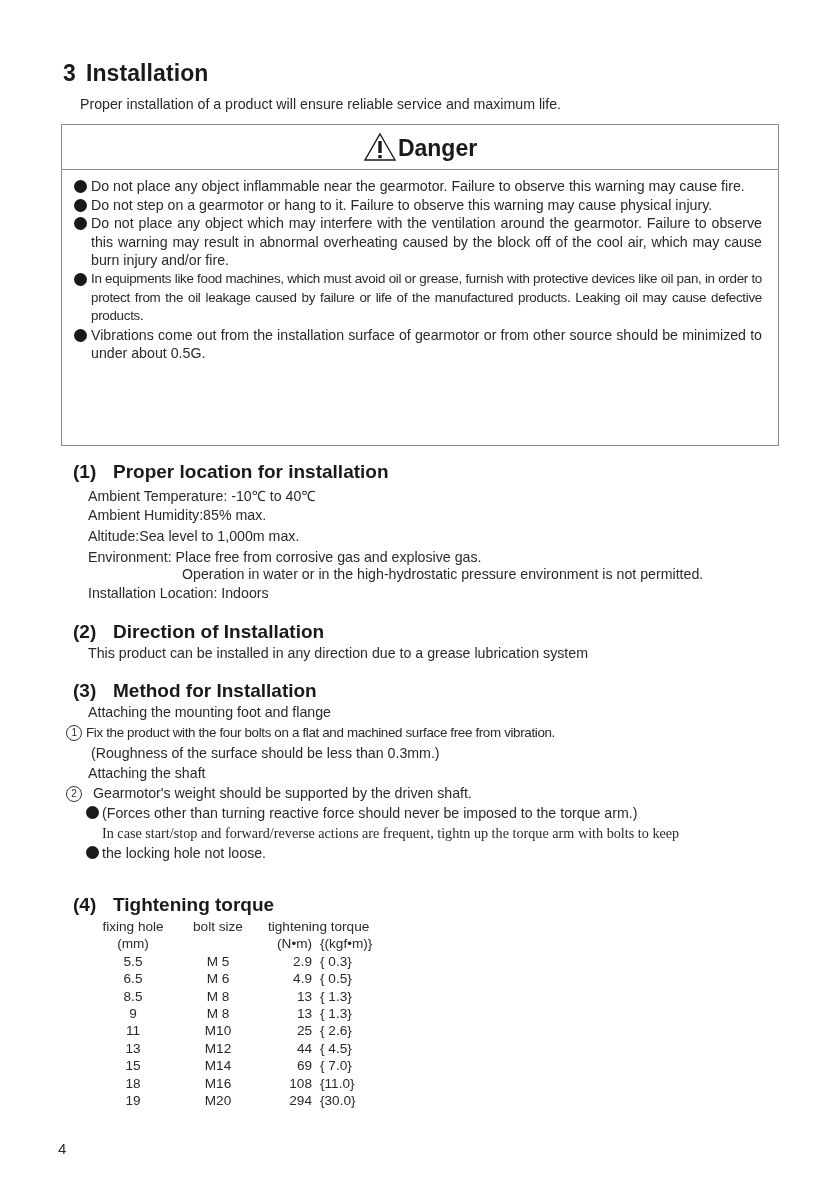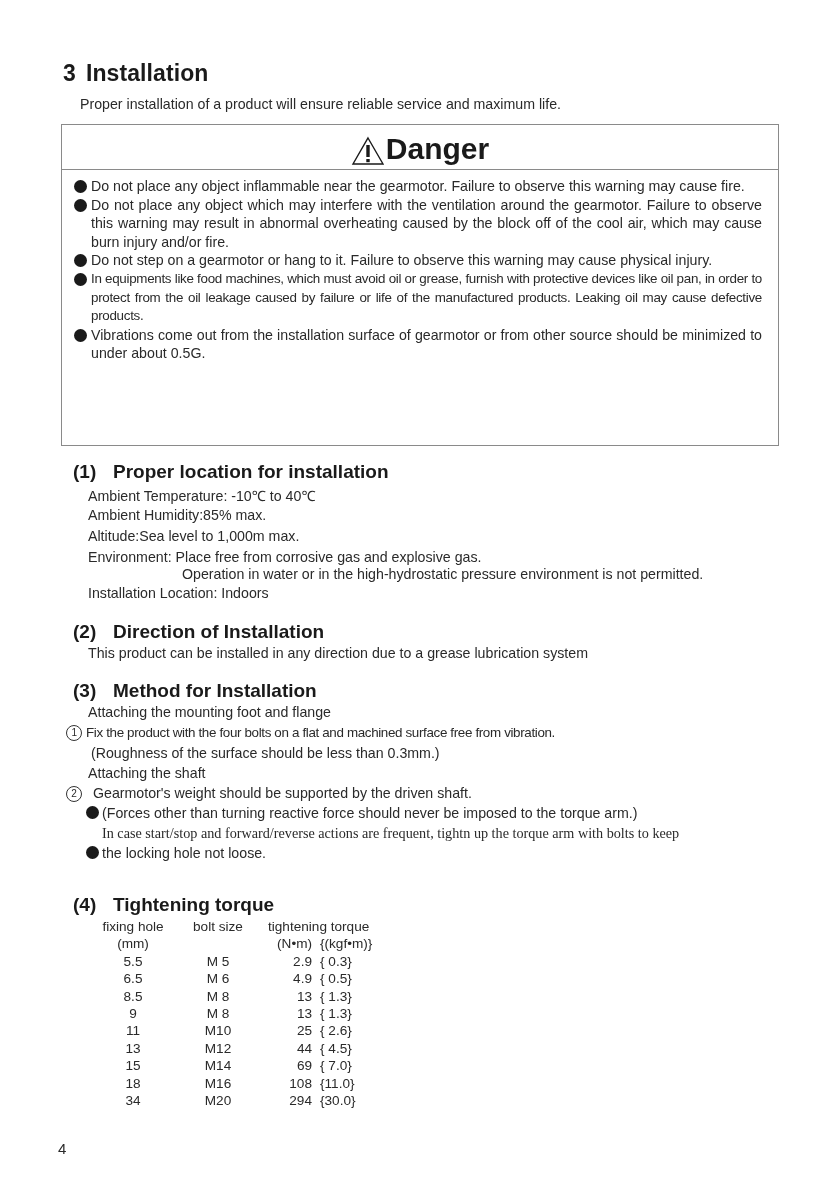--- a/index.html
+++ b/index.html
@@ -4,21 +4,21 @@
 <style>
   html, body { margin:0; padding:0; background:#ffffff; }
   body { width:836px; height:1188px; position:relative; overflow:hidden;
          font-family:"Liberation Sans", sans-serif; color:#222222; }
   .abs { position:absolute; }
   .h1 { left:63px; top:60px; font-size:23px; font-weight:bold; color:#1a1a1a; letter-spacing:0.1px; }
   .h1 .num { margin-right:10px; }
   .intro { left:80px; top:96px; font-size:14.2px; color:#2a2a2a; }
   .danger-box { left:61px; top:124px; width:716px; height:320px; border:1px solid #8a8a8a; }
   .danger-head { position:absolute; left:0; right:0; top:0; height:44px; border-bottom:1px solid #8a8a8a; text-align:center; }
-  .danger-title { display:inline-flex; align-items:flex-end; margin-top:7px; font-size:30px; font-weight:bold; color:#1a1a1a; }
+  .danger-title { display:inline-flex; align-items:flex-end; margin-top:7px; font-size:23px; font-weight:bold; color:#1a1a1a; }
   .danger-title svg { width:34px; height:30px; margin-right:1px; }
   .danger-list { position:absolute; left:12px; right:16px; top:52px; margin:0; padding:0; list-style:none; font-size:14.2px; line-height:18.6px; color:#2a2a2a; }
   .danger-list li { position:relative; padding-left:17px; text-align:justify; margin-bottom:0; }
   .danger-list li.cond { font-size:13.4px; letter-spacing:-0.3px; }
   .bullet { position:absolute; left:0; top:3px; width:13px; height:13px; border-radius:50%; background:#1a1a1a; }
   .h2 { font-size:19px; font-weight:bold; color:#1a1a1a; }
   .h2 .num { display:inline-block; width:40px; }
   .line { font-size:14.2px; color:#2a2a2a; white-space:nowrap; }
   .cond-line { font-size:13.4px; letter-spacing:-0.35px; }
   .circ { display:inline-block; width:14px; height:14px; border:1px solid #333; border-radius:50%; font-size:10px; line-height:14px; text-align:center; vertical-align:1px; margin-right:4px; }
@@ -45,22 +45,22 @@
       <svg viewBox="0 0 34 30">
         <polygon points="17,2 32,28 2,28" fill="none" stroke="#1a1a1a" stroke-width="1.4"></polygon>
         <rect x="15.3" y="9" width="3.4" height="12" fill="#1a1a1a"></rect>
         <rect x="15.3" y="23" width="3.4" height="3.2" fill="#1a1a1a"></rect>
       </svg>
       <span>Danger</span>
     </span>
   </div>
   <ul class="danger-list">
     <li><span class="bullet"></span><span>Do not place any object inflammable near the gearmotor. Failure to observe this warning may cause fire.</span></li>
+    <li><span class="bullet"></span><span>Do not step on a gearmotor or hang to it. Failure to observe this warning may cause physical injury.</span></li>
     <li><span class="bullet"></span><span>Do not place any object which may interfere with the ventilation around the gearmotor. Failure to observe this warning may result in abnormal overheating caused by the block off of the cool air, which may cause burn injury and/or fire.</span></li>
-    <li><span class="bullet"></span><span>Do not step on a gearmotor or hang to it. Failure to observe this warning may cause physical injury.</span></li>
     <li class="cond"><span class="bullet"></span><span>In equipments like food machines, which must avoid oil or grease, furnish with protective devices like oil pan, in order to protect from the oil leakage caused by failure or life of the manufactured products. Leaking oil may cause defective products.</span></li>
     <li><span class="bullet"></span><span>Vibrations come out from the installation surface of gearmotor or from other source should be minimized to under about 0.5G.</span></li>
   </ul>
 </div>
 
 <div class="abs h2" style="left:73px; top:461px;">
   <span class="num">(1)</span><span>Proper location for installation</span>
 </div>
 <div class="abs line" style="left:88px; top:486px;">Ambient Temperature: -10℃ to 40℃</div>
 <div class="abs line" style="left:88px; top:507px;">Ambient Humidity:85% max.</div>
@@ -155,21 +155,21 @@
         <td class="c3">69</td>
         <td class="c4">{ 7.0}</td>
       </tr>
       <tr>
         <td class="c1">18</td>
         <td class="c2">M16</td>
         <td class="c3">108</td>
         <td class="c4">{11.0}</td>
       </tr>
       <tr>
-        <td class="c1">34</td>
+        <td class="c1">19</td>
         <td class="c2">M20</td>
         <td class="c3">294</td>
         <td class="c4">{30.0}</td>
       </tr>
     </tbody>
 </table>
 
 <div class="abs page-num">4</div>
 
 </body></html>

